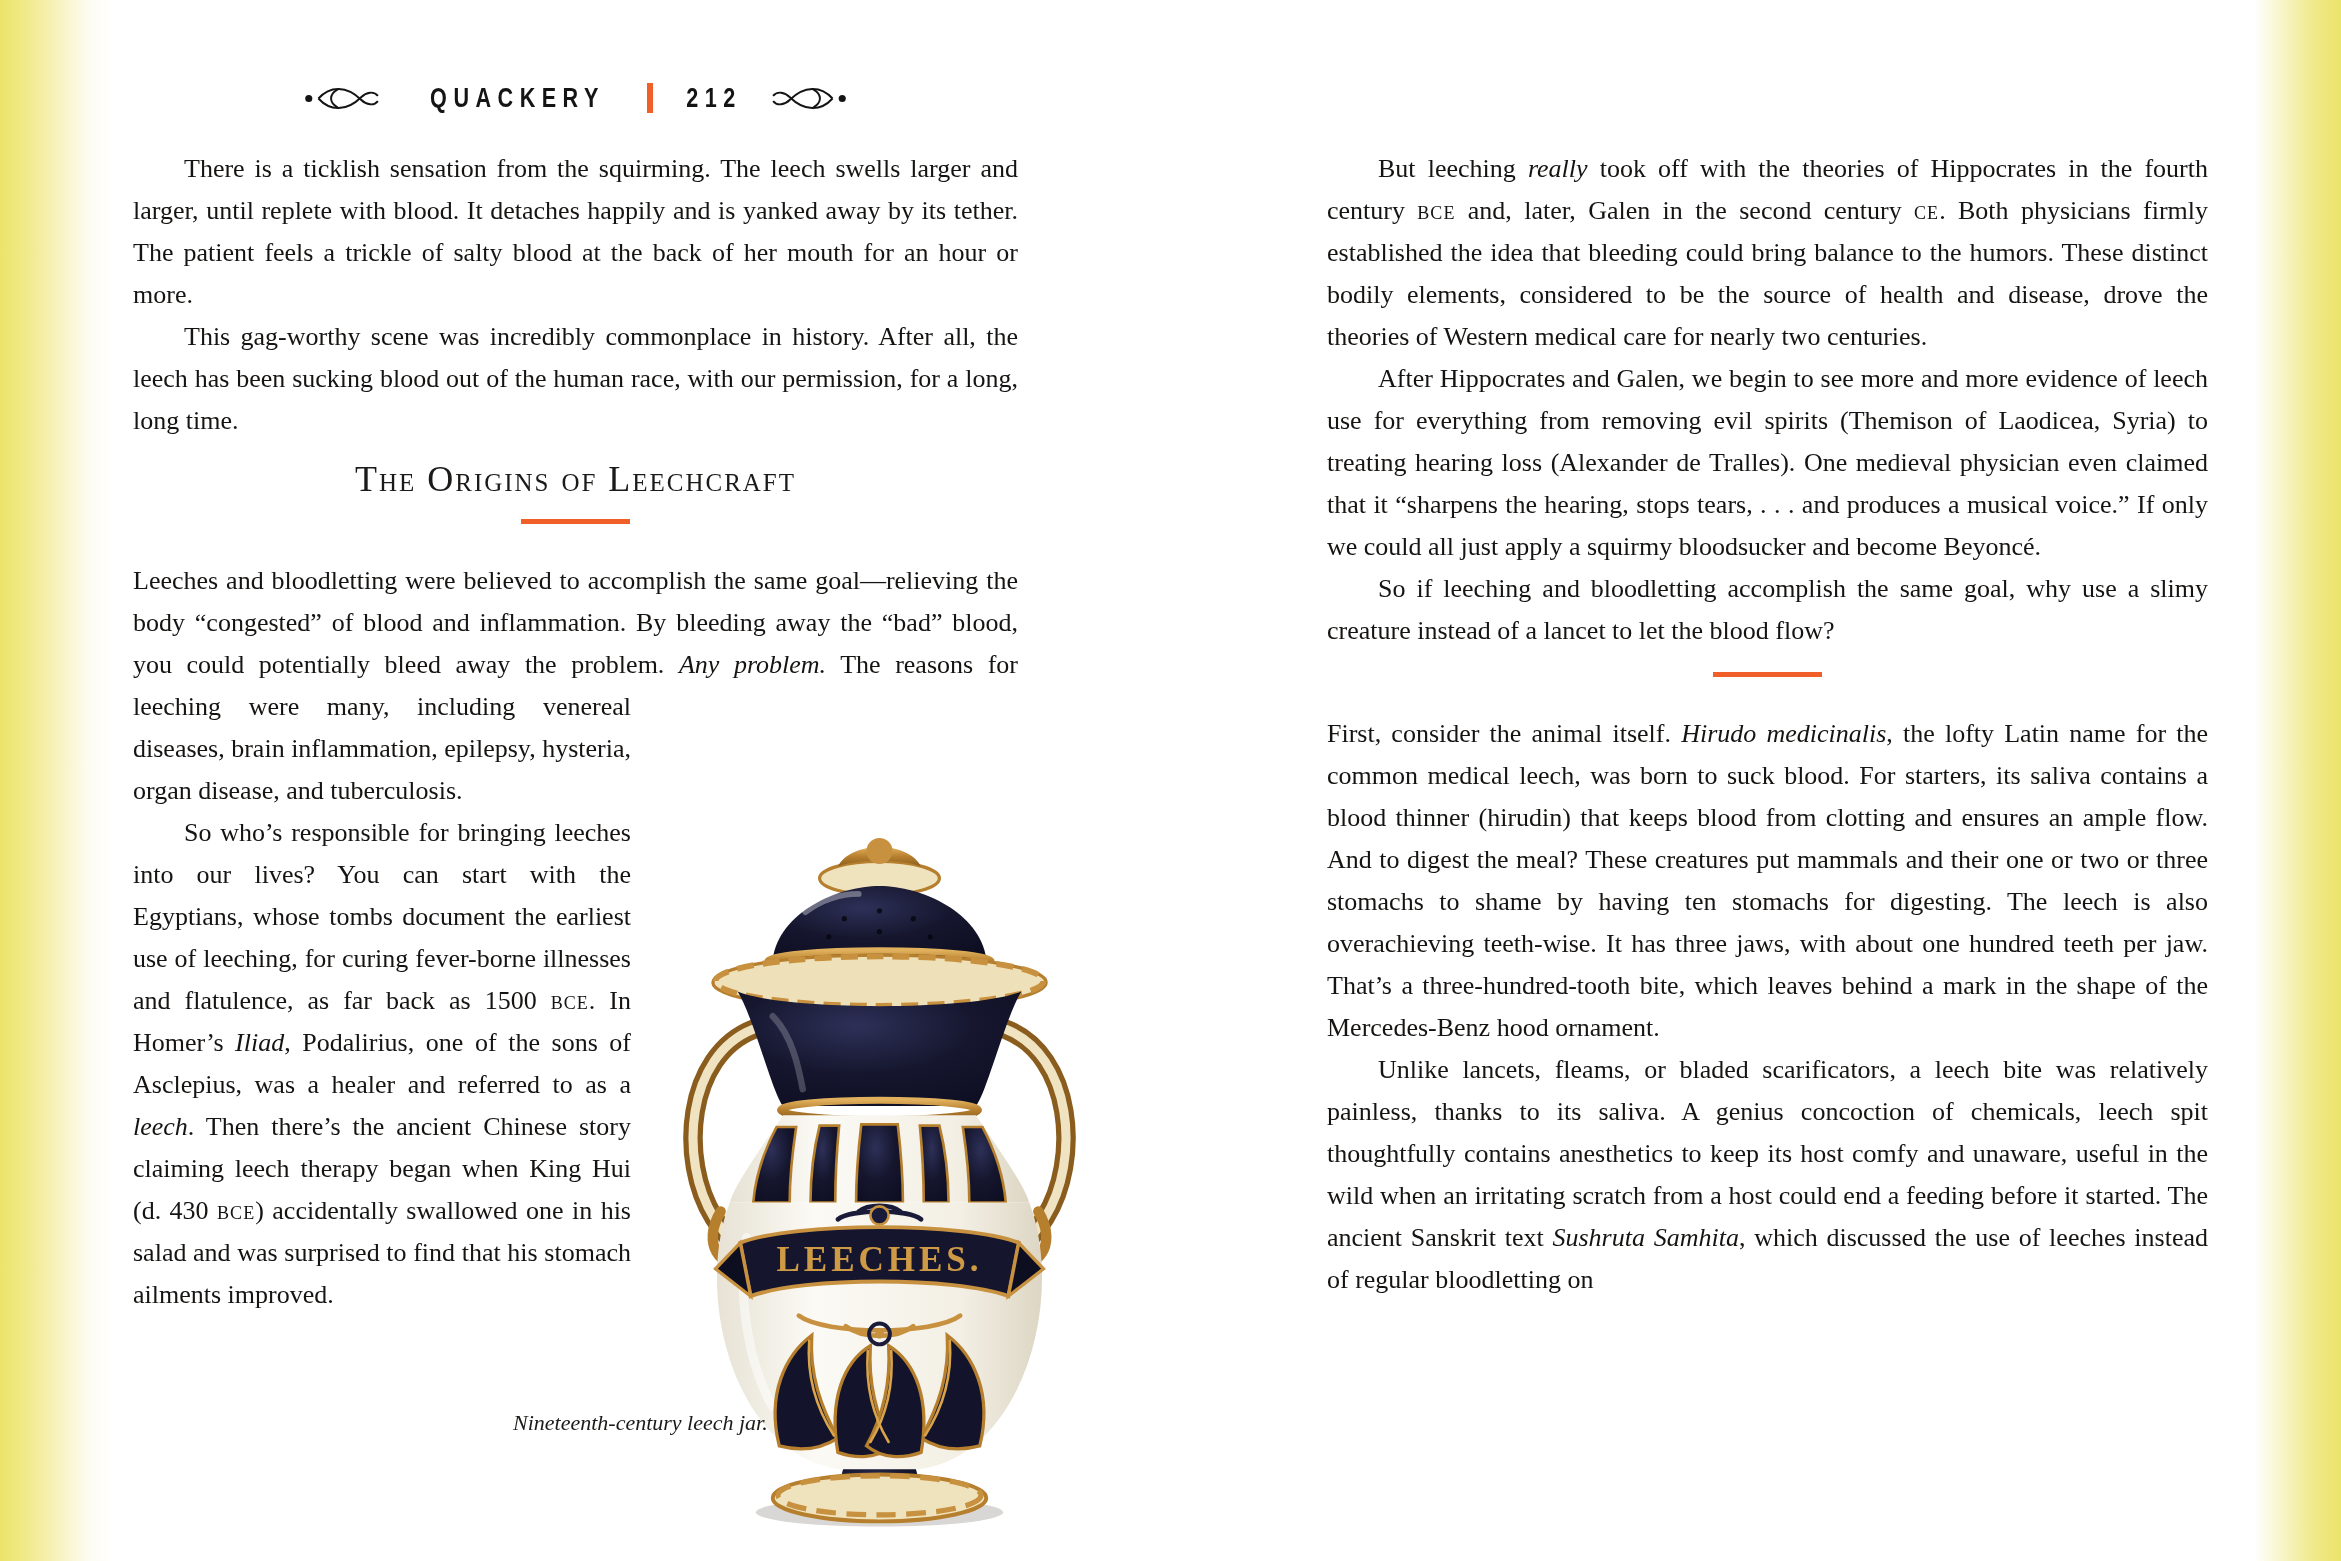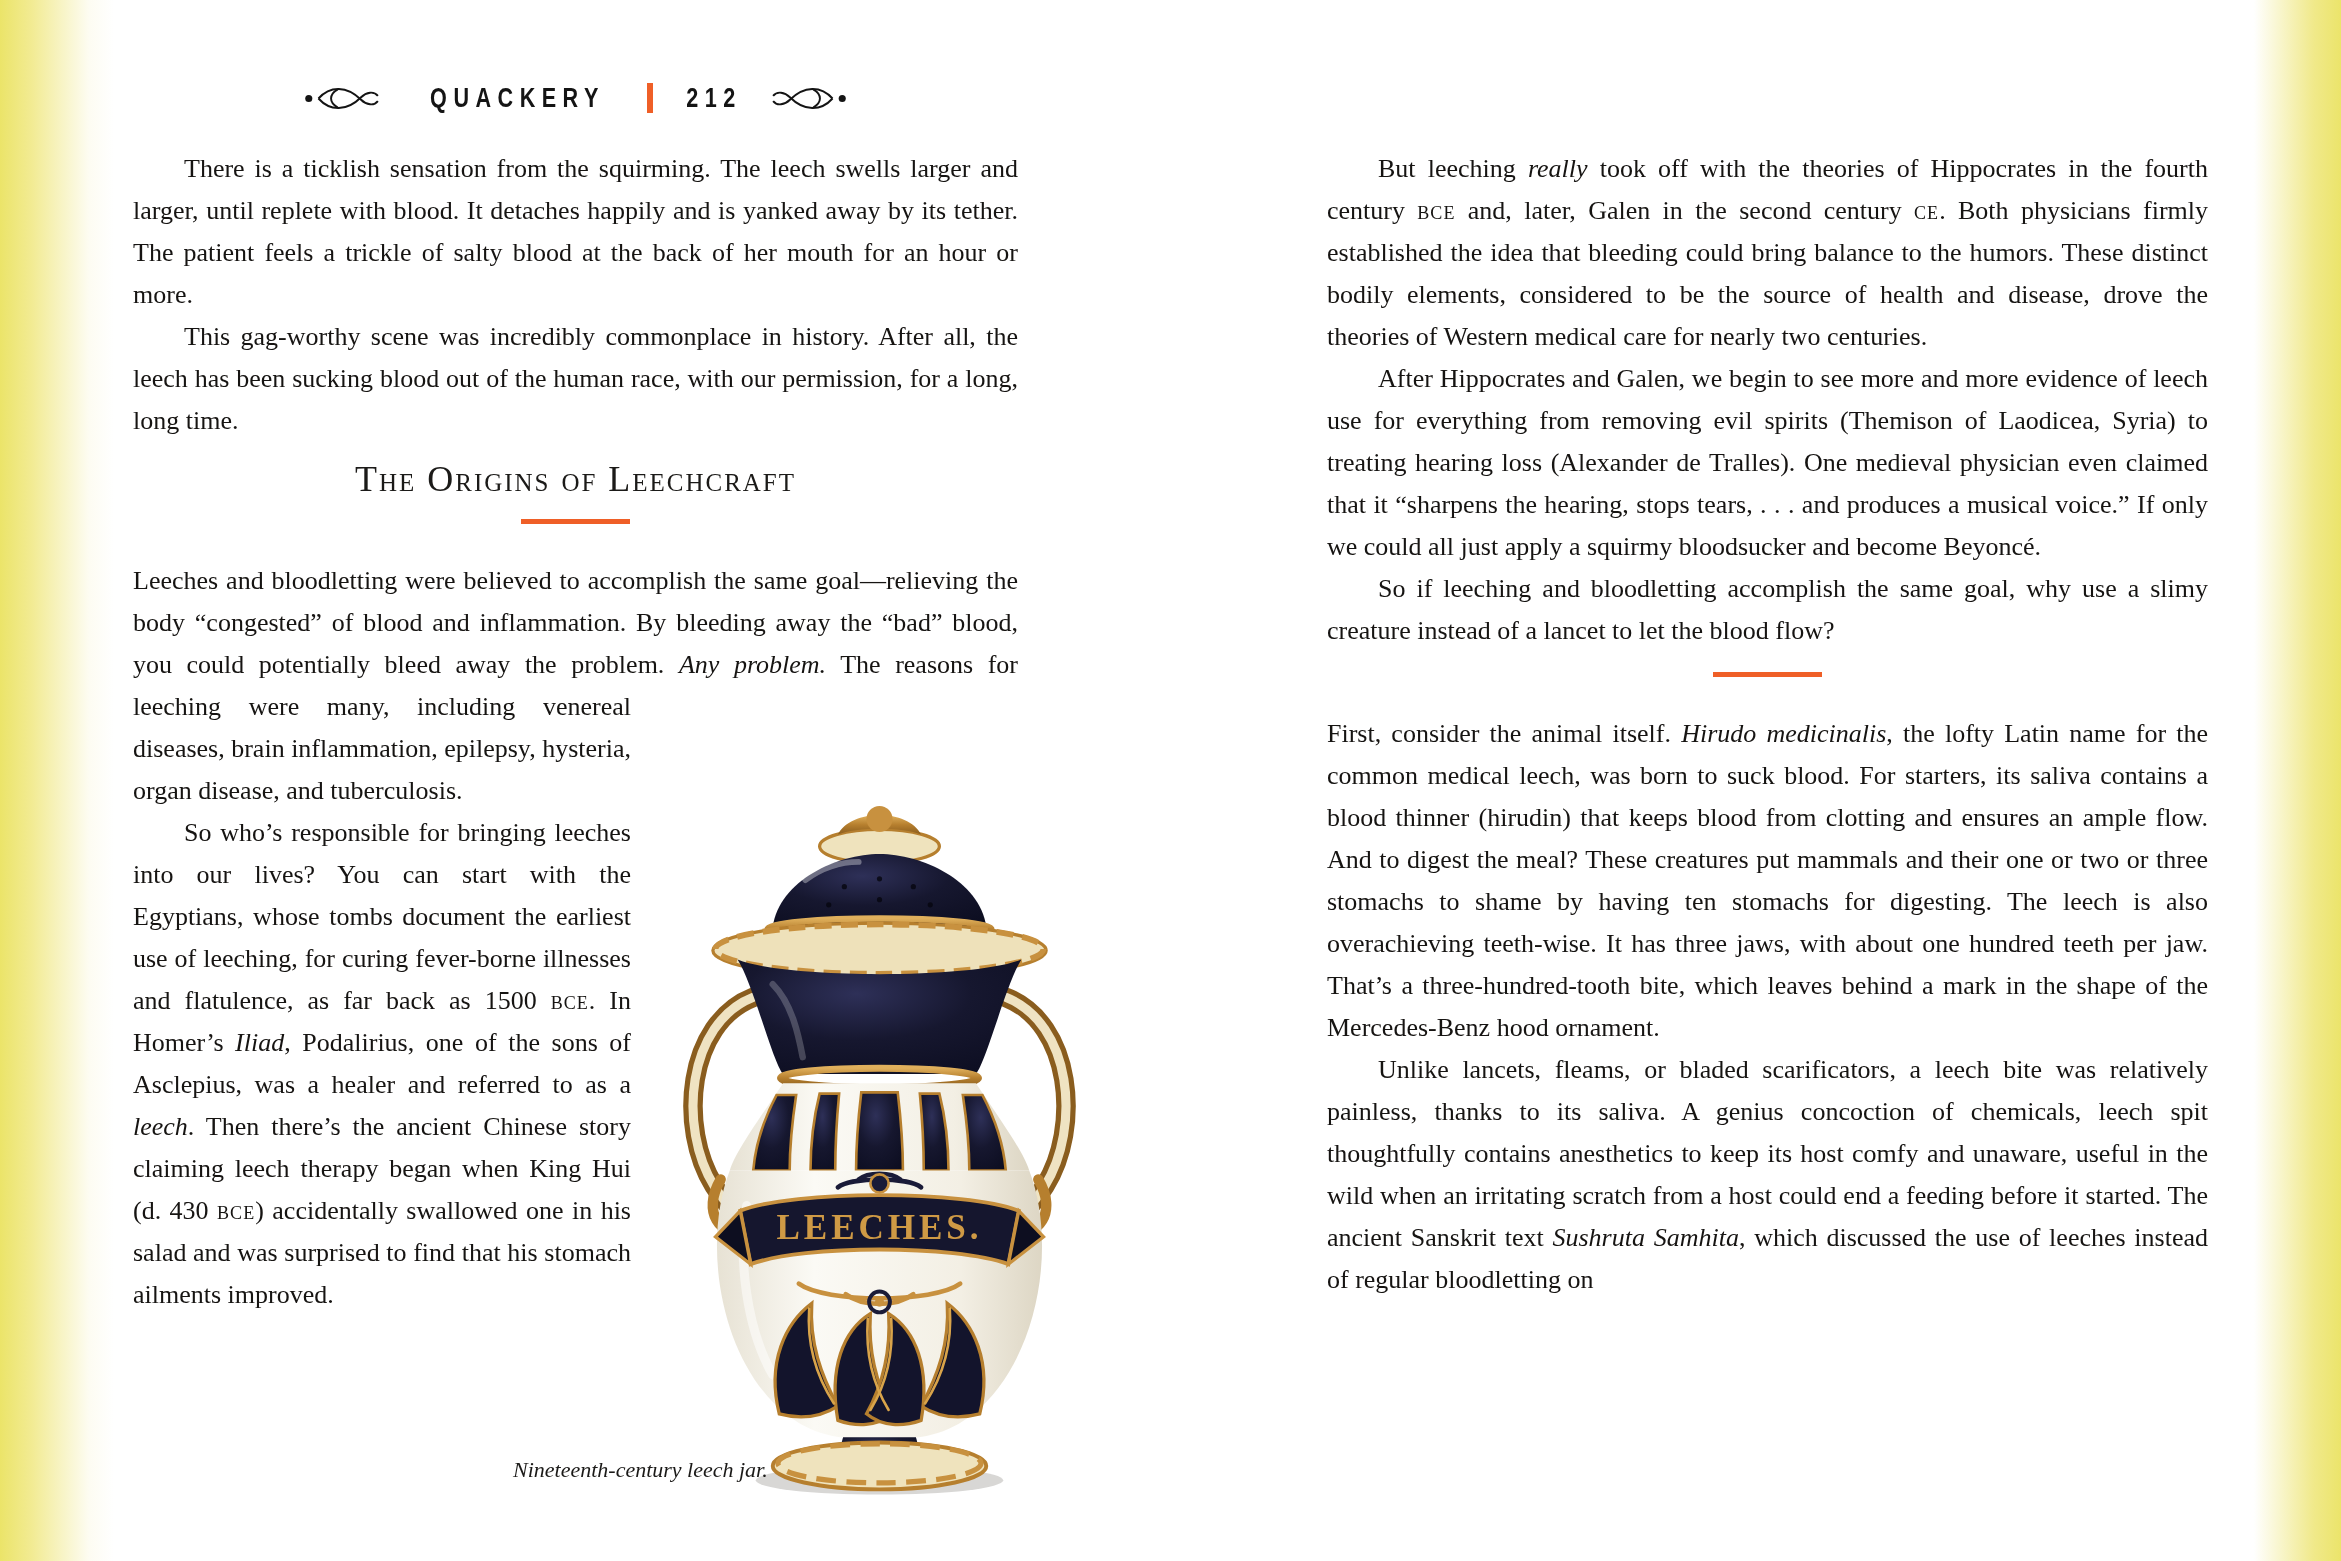--- a/index.html
+++ b/index.html
@@ -27,22 +27,22 @@
   .body-par{margin:0;font-size:26px;line-height:42px;text-align:justify;hyphens:auto;}
   .indent{text-indent:51px;}
   .sc{font-variant:small-caps;letter-spacing:0.04em;}
 
   .section-heading{margin:18px 0 0;font-weight:400;font-size:36px;line-height:39px;text-align:center;
     font-variant:small-caps;letter-spacing:0.055em;color:#1b1a18;}
   .heading-rule{width:109px;height:5.9px;background:var(--accent);margin:19.5px auto 36px;}
 
   
   .jar-spacer{float:right;width:361px;height:703px;margin-left:26px;}
-  .jar-art{position:absolute;left:675px;top:789px;width:409px;height:716px;}
-  .caption{position:absolute;left:513px;top:1410px;font-style:italic;font-size:22px;color:#1b1a18;white-space:nowrap;margin-top:47px;}
+  .jar-art{position:absolute;left:675px;top:821px;width:409px;height:716px;}
+  .caption{position:absolute;left:513px;top:1410px;font-style:italic;font-size:22px;color:#1b1a18;white-space:nowrap;}
 </style>
 </head>
 <body>
 
 <div id="canvas" style="--accent:#ef5f27;">
 
   <div class="edge left"></div>
   <div class="edge right"></div>
 
   <div class="running-head" style="left:133px;width:885px;">

